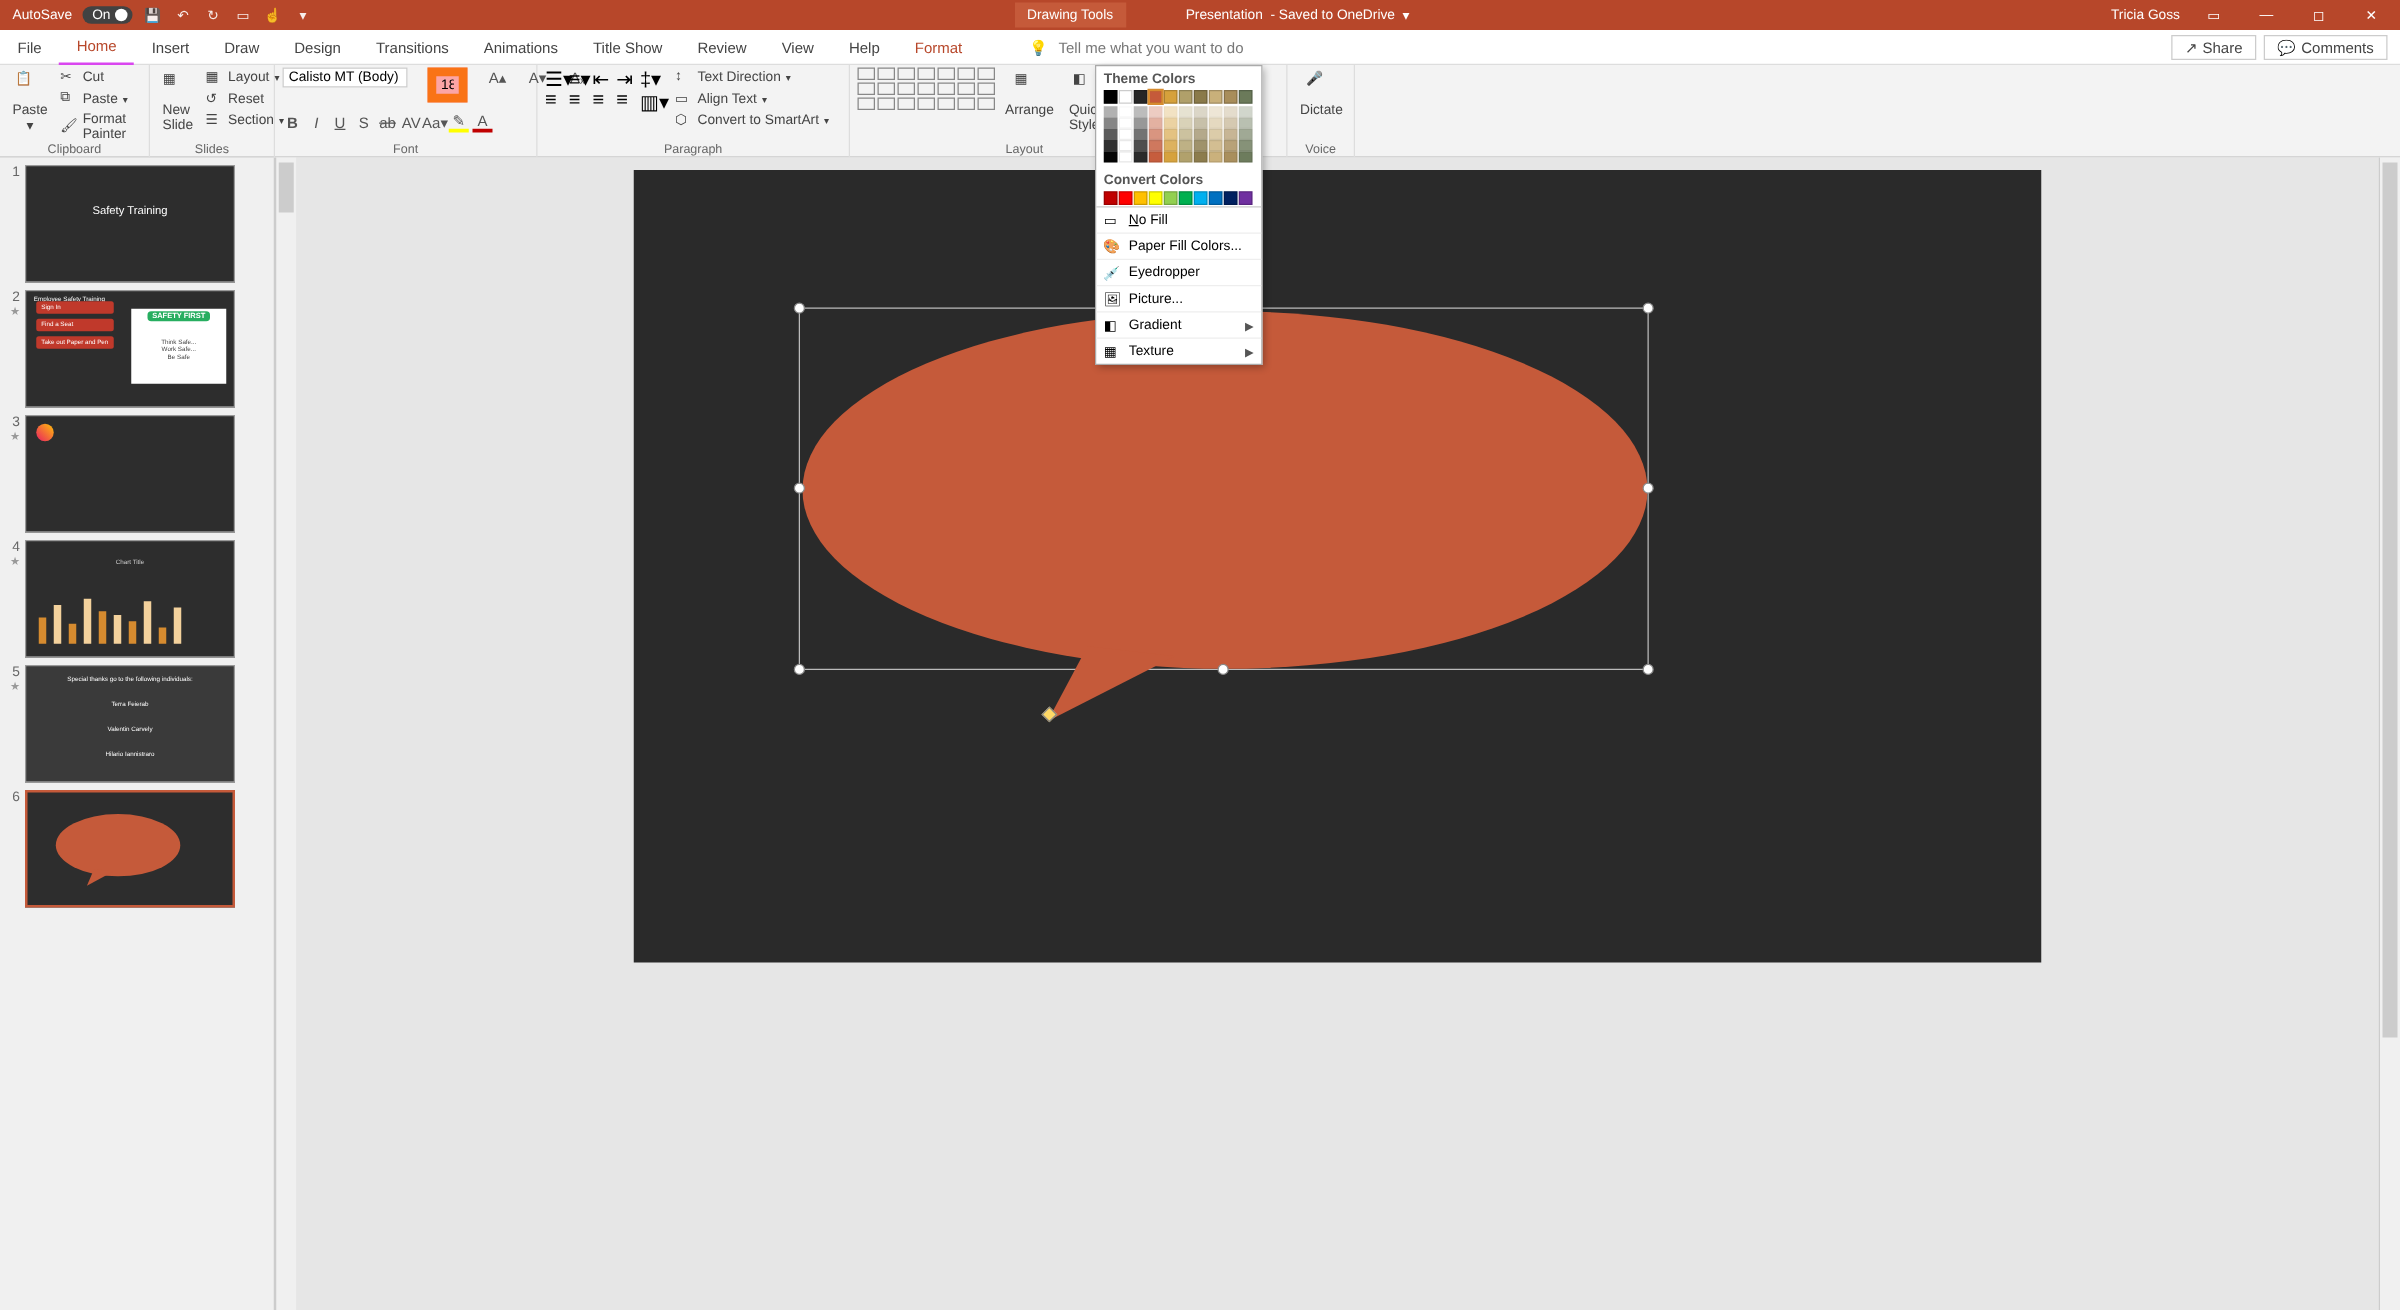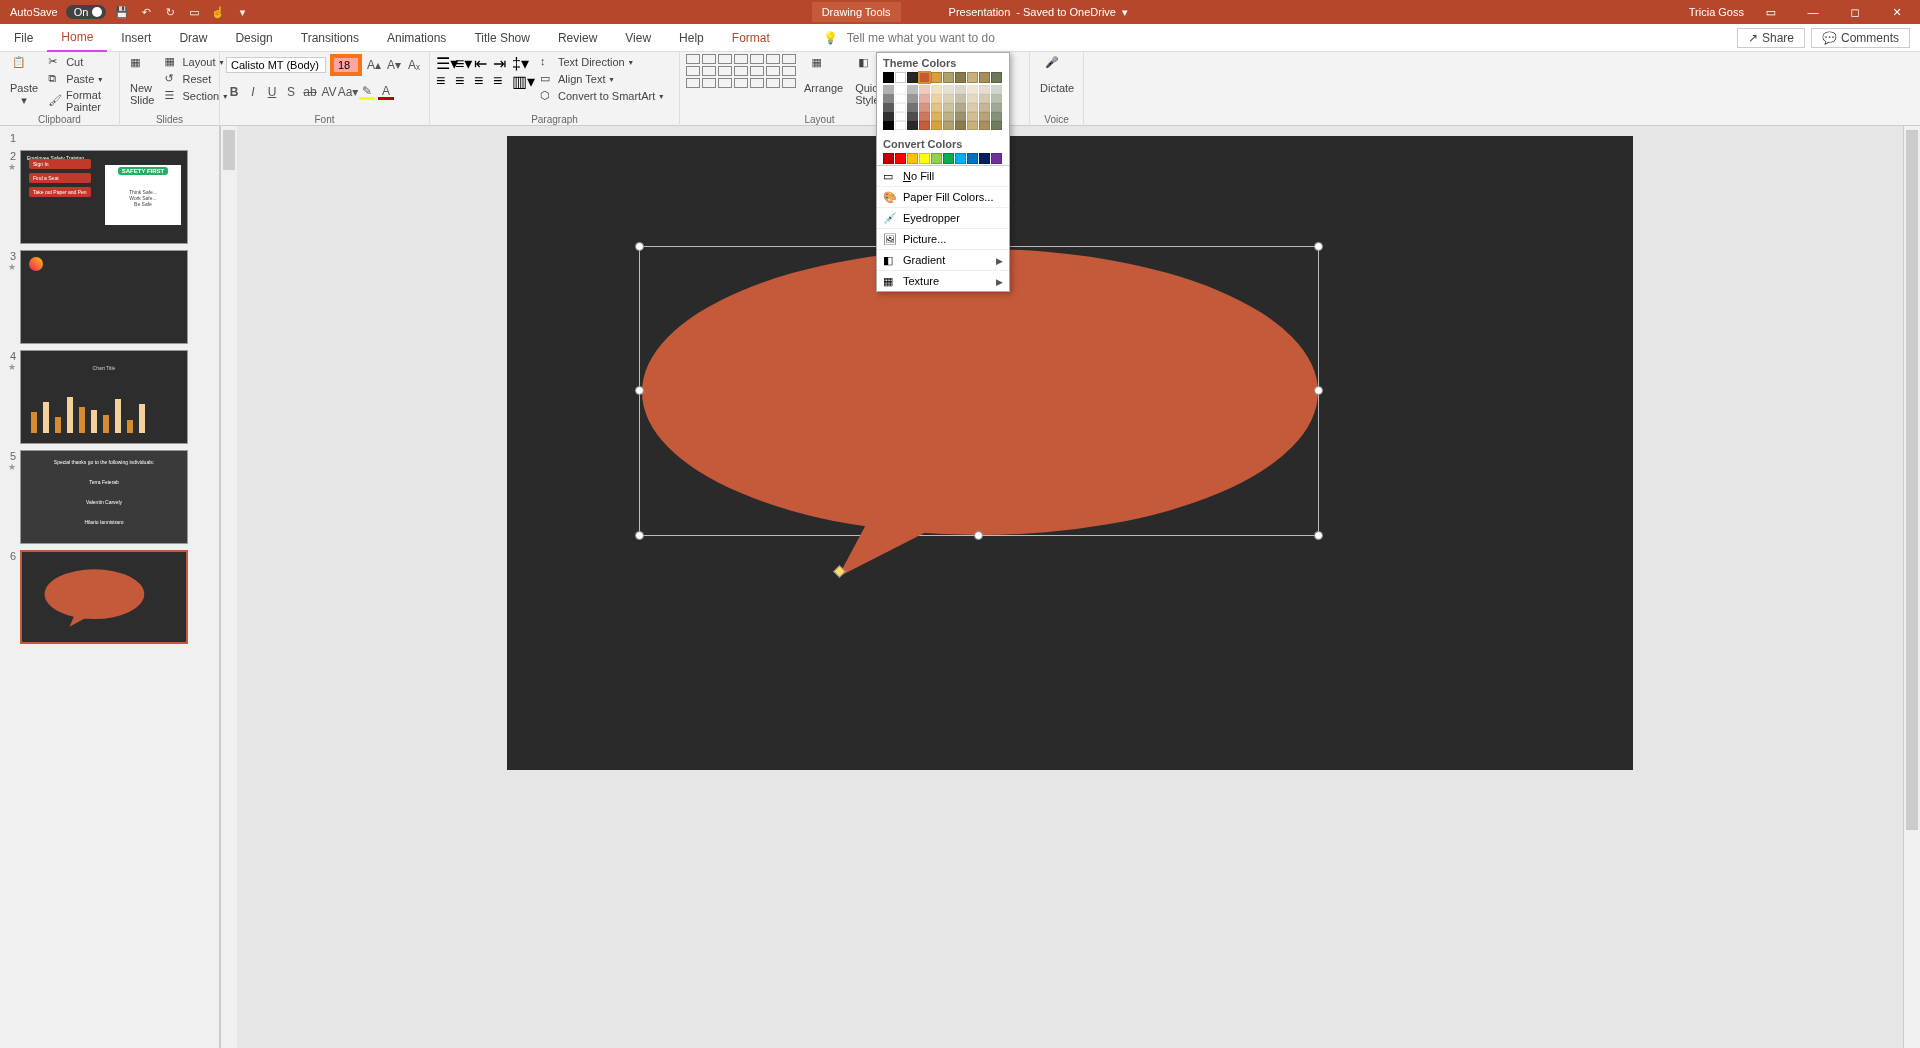--- a/index.html
+++ b/index.html
@@ -29,23 +29,23 @@
 
 .ribbon { background: #f3f3f3; height: 74px; display: flex; border-bottom: 1px solid #ccc; position: relative; }
 .group { border-right: 1px solid #ddd; padding: 2px 6px; display: flex; flex-direction: column; height: 74px; position: relative; }
 .group-label { position: absolute; bottom: 1px; left: 0; right: 0; text-align: center; font-size: 10px; color: #666; }
 .group-body { flex: 1; display: flex; align-items: flex-start; gap: 4px; }
 .big-btn { display: flex; flex-direction: column; align-items: center; font-size: 11px; color: #444; cursor: pointer; padding: 2px 4px; }
 .big-btn .icon { width: 24px; height: 24px; margin-bottom: 2px; }
 .small-stack { display: flex; flex-direction: column; gap: 1px; }
 .small-btn { font-size: 11px; color: #444; display: flex; align-items: center; gap: 4px; cursor: pointer; padding: 1px 2px; }
 .small-btn .ico { width: 14px; height: 14px; }
-.font-box { display: flex; align-items: center; gap: 4px; }
+.font-box { display: flex; align-items: flex-start; gap: 16px; }
 .font-select { border: 1px solid #ccc; background: #fff; font-size: 11px; padding: 1px 4px; width: 100px; }
-.size-select { border: 4px solid #f97316; background: #fca5a5; font-size: 11px; padding: 1px 4px; width: 32px; }
+.size-select { border: 7px solid #f97316; background: #fca5a5; font-size: 11px; padding: 1px 4px; width: 32px; }
 .font-icons { display: flex; gap: 3px; margin-top: 4px; }
 .font-icon { width: 16px; height: 16px; font-size: 12px; color: #555; display: flex; align-items: center; justify-content: center; cursor: pointer; }
 .para-row { display: flex; gap: 3px; }
 .para-ico { width: 16px; height: 14px; cursor: pointer; }
 
 
 .shape-grid { display: grid; grid-template-columns: repeat(7, 14px); gap: 2px; }
 .shape-cell { width: 14px; height: 10px; border: 1px solid #888; }
 
 
@@ -473,20 +473,23 @@
       <span class="arrow">▶</span>
     </div>
   </div>
 </div>
 
 <div class="workspace">
 
   <div class="thumb-panel">
     <div class="thumb-wrap">
       <div class="thumb-num">1</div>
+      <div class="thumb">
+        <div style="color:#fff;font-size:9px;text-align:center;margin-top:30px">Safety Training</div>
+      </div>
     </div>
     <div class="thumb-wrap">
       <div class="thumb-num">2<div style="font-size:9px;color:#999">★</div></div>
       <div class="thumb">
         <div style="position:absolute;left:6px;top:4px;color:#fff;font-size:5px">Employee Safety Training</div>
         <div class="t2-left">
           <div class="t2-btn">Sign In</div>
           <div class="t2-btn">Find a Seat</div>
           <div class="t2-btn">Take out Paper and Pen</div>
         </div>

